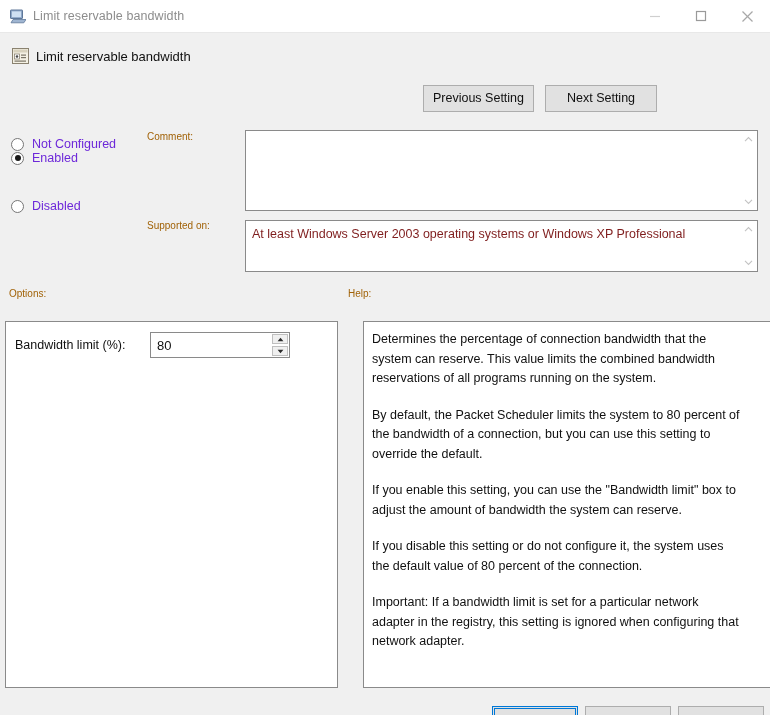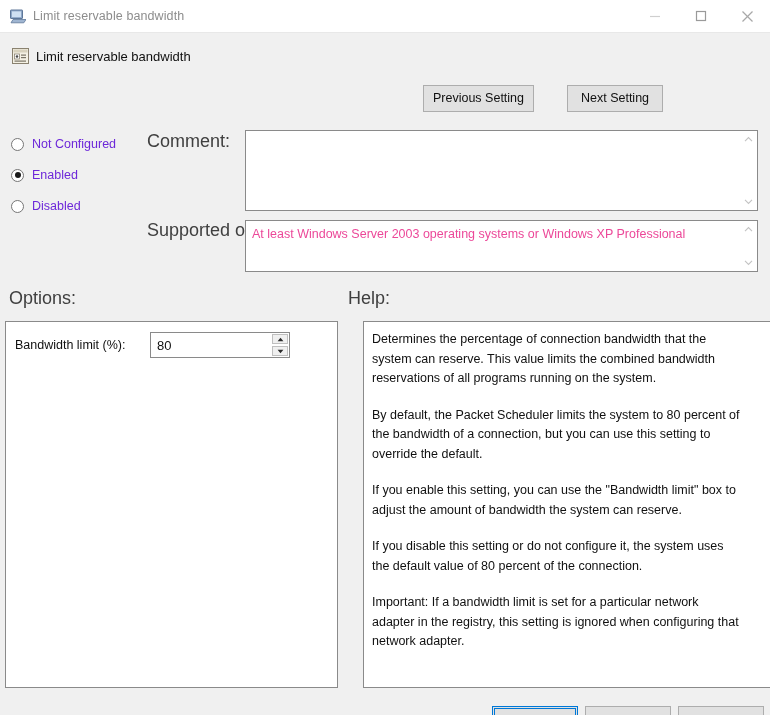--- a/index.html
+++ b/index.html
@@ -99,34 +99,34 @@
     justify-content: center;
     box-sizing: border-box;
   }
   .btn-prev {
     position: absolute;
     left: 423px; top: 52px;
     width: 111px; height: 27px;
   }
   .btn-next {
     position: absolute;
-    left: 567px; top: 52px;
-    width: 96px; height: 27px;
+    left: 545px; top: 52px;
+    width: 112px; height: 27px;
   }
 
   
   .radio-row {
     position: absolute;
     left: 11px;
     display: flex;
     align-items: center;
     height: 18px;
   }
   .radio-row.r0 { top: 102px; }
-  .radio-row.r1 { top: 133px; align-items: center; }
+  .radio-row.r1 { top: 116px; align-items: center; }
   .radio-row.r2 { top: 164px; }
   .radio-mark {
     width: 13px; height: 13px;
     border-radius: 50%;
     border: 1px solid #767676;
     background: #ffffff;
     box-sizing: border-box;
     position: relative;
     flex: none;
   }
@@ -141,22 +141,22 @@
   .radio-label {
     margin-left: 8px;
     font-size: 12.5px;
     color: #6d28d9;
     white-space: nowrap;
   }
 
   
   .field-label {
     position: absolute;
-    font-size: 18px;
-    color: #404040;
+    font-size: 10px;
+    color: #a16207;
     white-space: nowrap;
   }
   .lbl-comment { left: 147px; top: 98px; }
   .lbl-supported { left: 147px; top: 187px; }
   .lbl-options { left: 9px; top: 255px; }
   .lbl-help { left: 348px; top: 255px; }
 
   
   .textbox {
     position: absolute;
@@ -166,21 +166,21 @@
     overflow: hidden;
   }
   .tb-comment { left: 245px; top: 97px; width: 513px; height: 81px; }
   .tb-supported { left: 245px; top: 187px; width: 513px; height: 52px; }
 
   .tb-text {
     position: absolute;
     left: 6px; top: 5px;
     right: 22px;
     font-size: 12.5px;
-    color: #ec4899;
+    color: #7f1d1d;
     line-height: 17px;
   }
 
   
   .vscroll {
     position: absolute;
     right: 0; top: 0; bottom: 0;
     width: 17px;
     background: #ffffff;
     border-left: 1px solid #ffffff;

